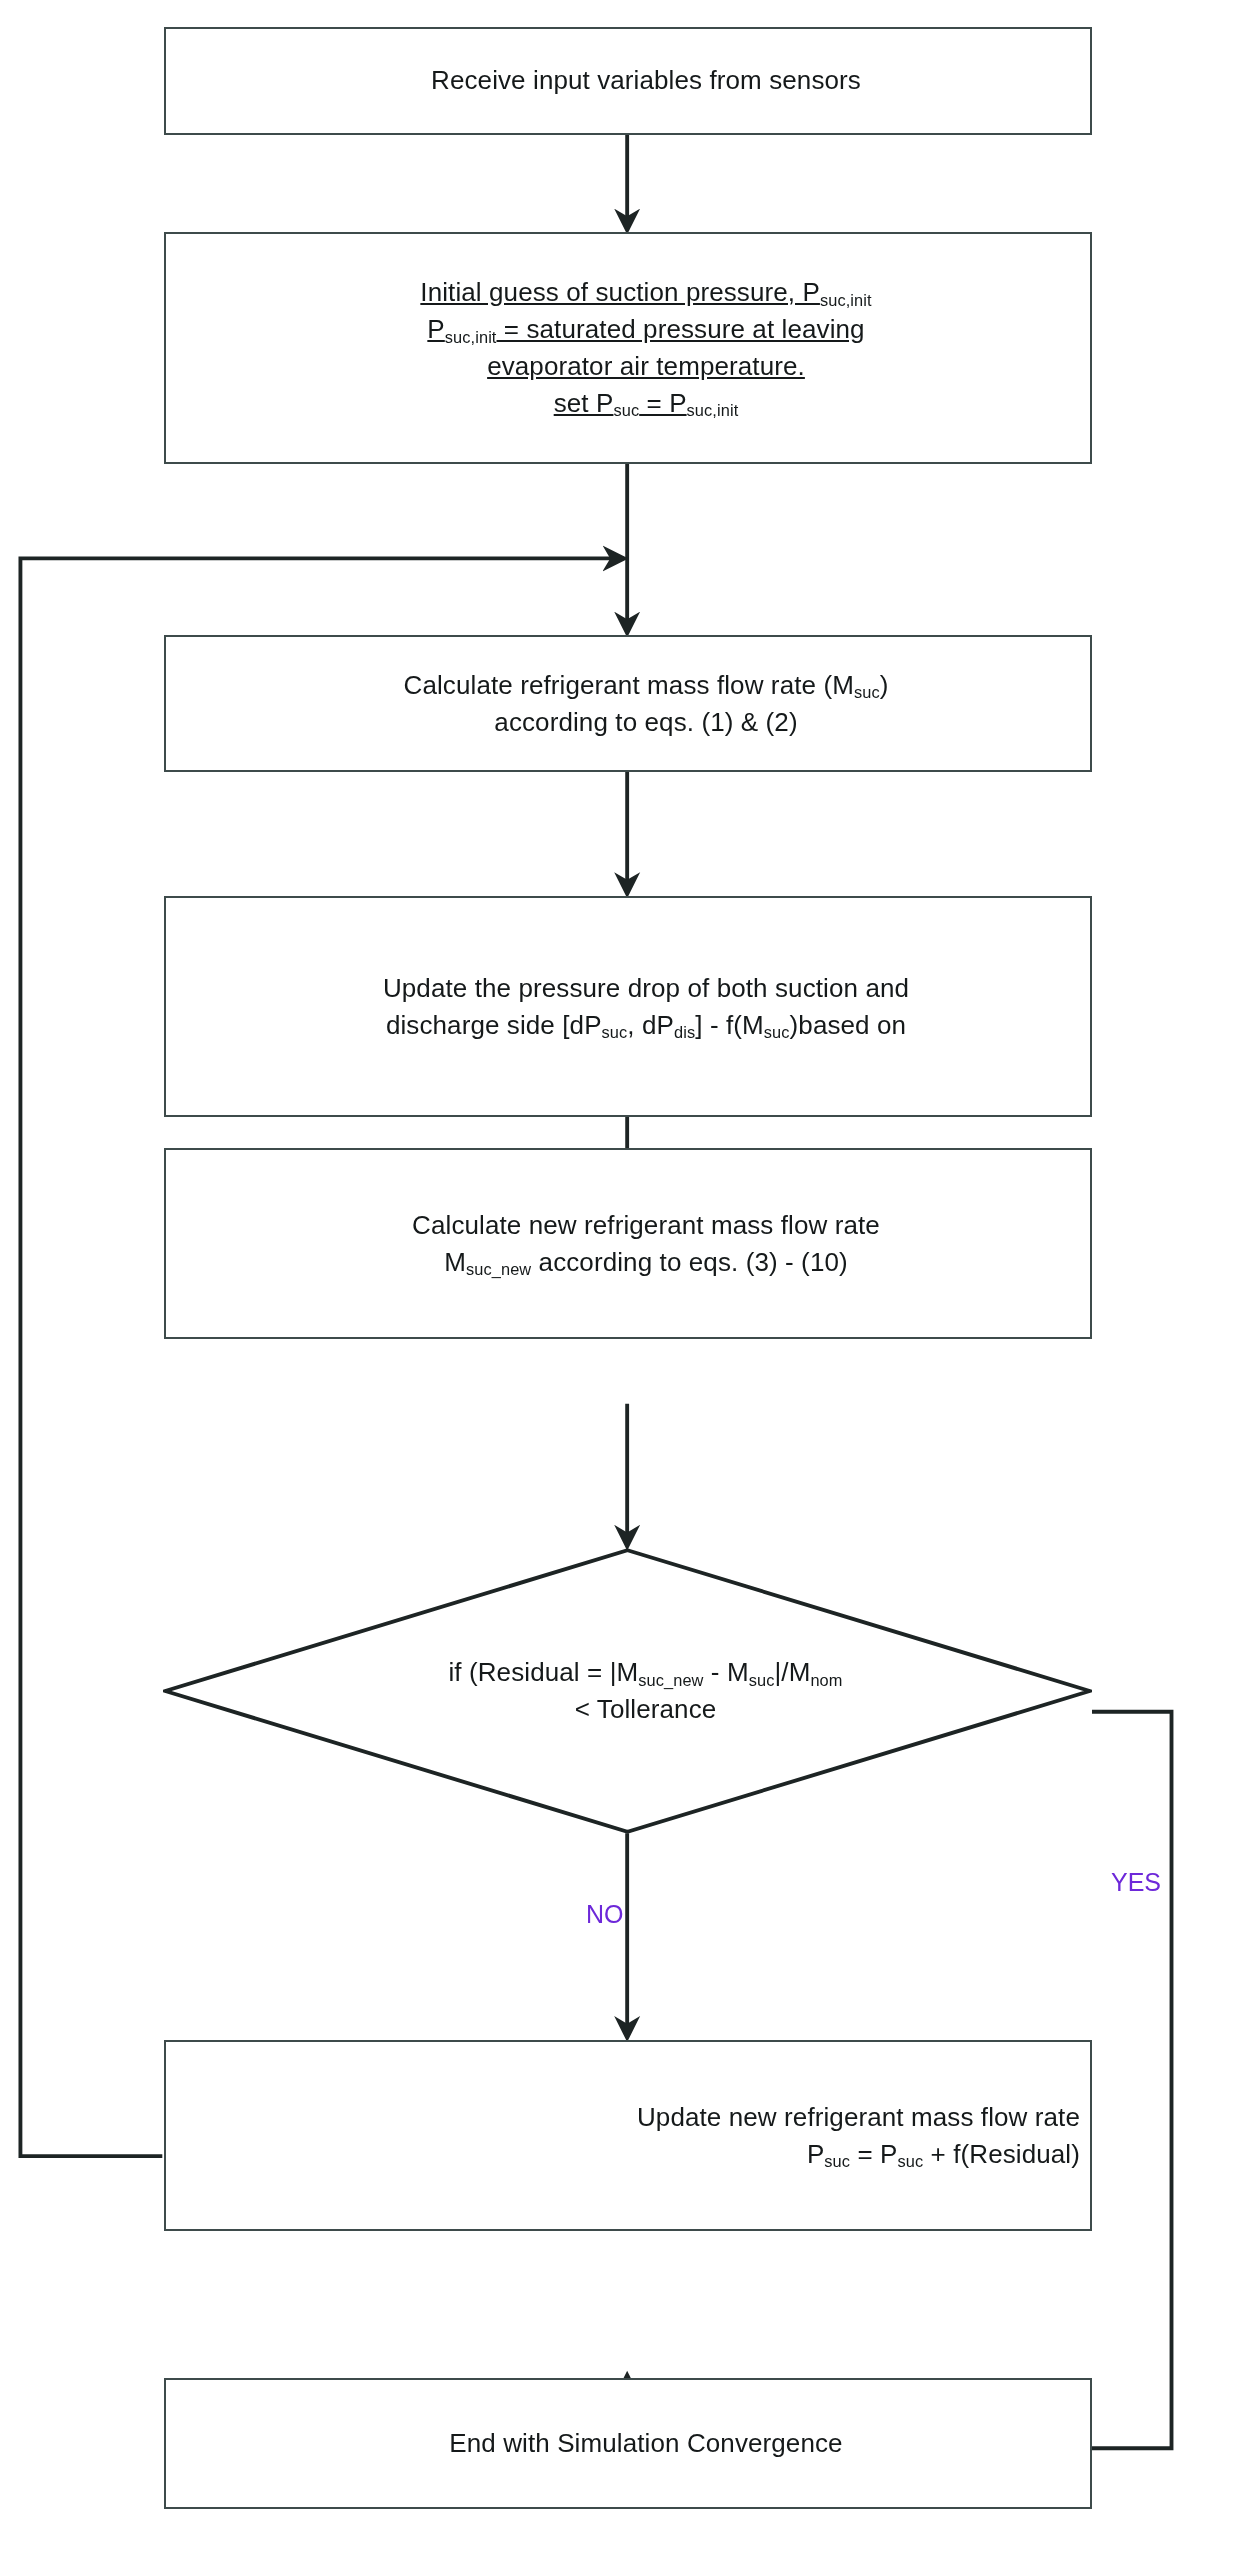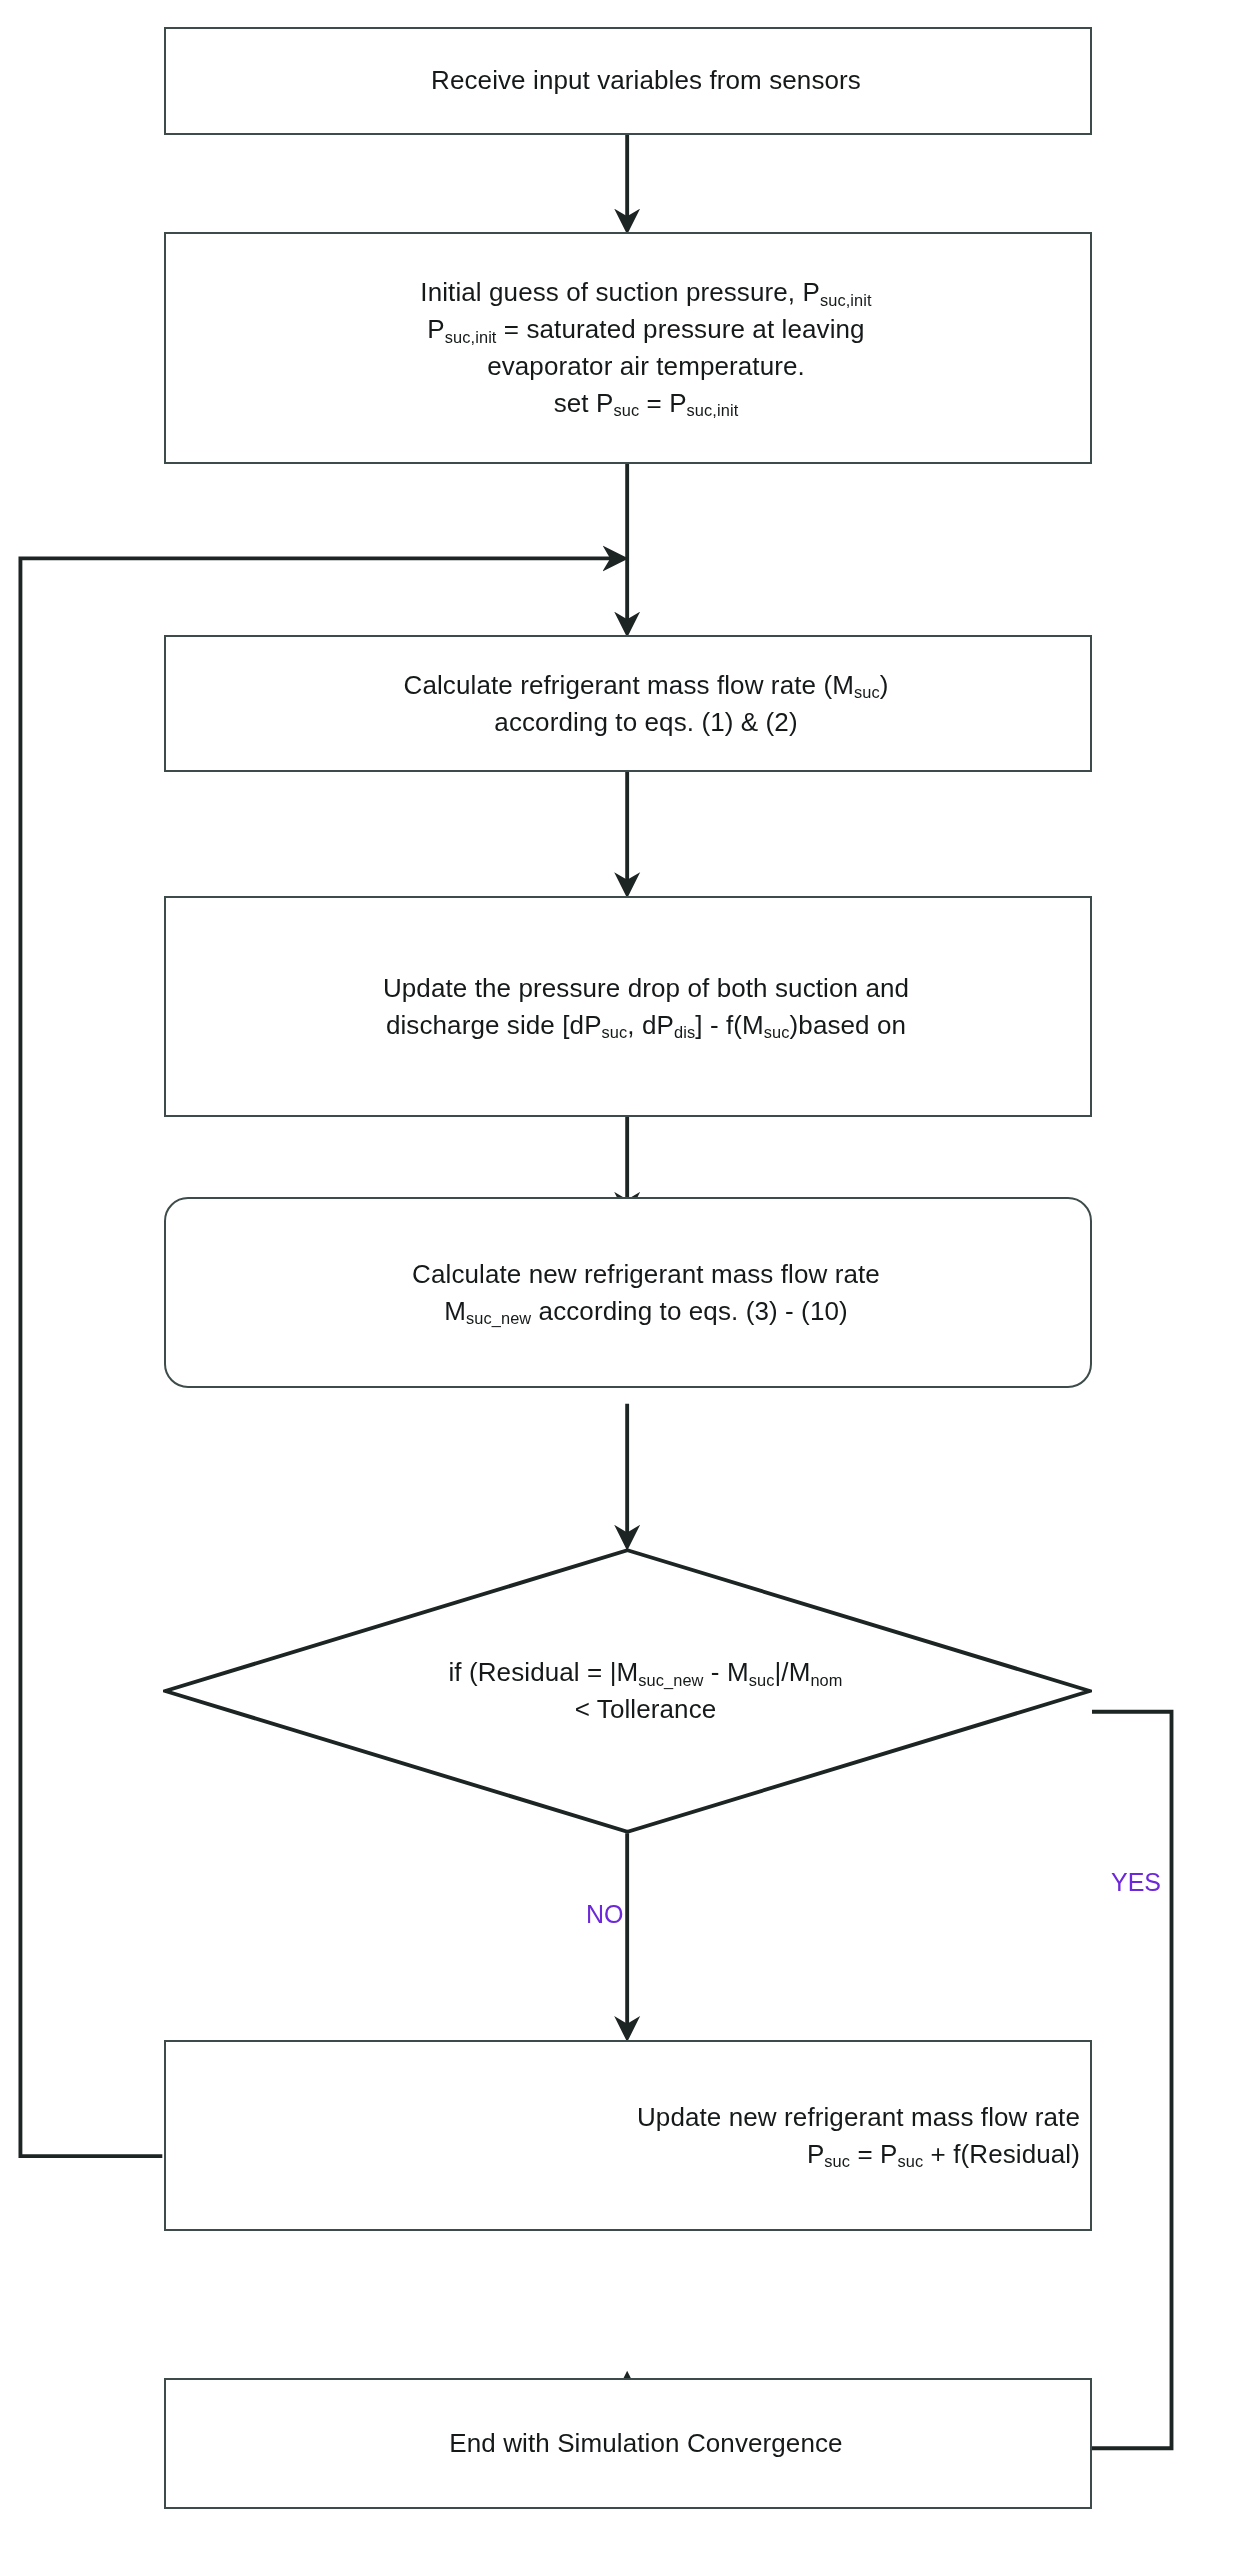--- a/index.html
+++ b/index.html
@@ -104,21 +104,21 @@
       <path d="M 294 3905 L 37 3905 L 37 1011 L 1130 1011" marker-end="url(#arrow)"></path>
     </g>
   </svg>
 
   <div class="node process" style="left:164px; top:26.5px; width:928px; height:108px;">
     <span class="txt">
       <span class="ln">Receive input variables from sensors</span>
     </span>
   </div>
 
-  <div class="node process" style="left:164px; top:232px; width:928px; height:232px;">
+  <div class="node process" style="left:164px; top:232px; width:928px; height:232px;text-decoration:underline;">
     <span class="txt">
       <span class="ln"><span>Initial guess of suction pressure, P</span><sub>suc,init</sub></span>
       <span class="ln"><span>P</span><sub>suc,init</sub><span> = saturated pressure at leaving</span></span>
       <span class="ln">evaporator air temperature.</span>
       <span class="ln"><span>set P</span><sub>suc</sub><span>  = P</span><sub>suc,init</sub></span>
     </span>
   </div>
 
   <div class="node process" style="left:164px; top:635px; width:928px; height:137px;">
     <span class="txt">
@@ -127,21 +127,21 @@
     </span>
   </div>
 
   <div class="node process" style="left:164px; top:896px; width:928px; height:221px;align-items:center;">
     <span class="txt">
       <span class="ln">Update the pressure drop of both suction and</span>
       <span class="ln"><span>discharge side [dP</span><sub>suc</sub><span>, dP</span><sub>dis</sub><span>] - f(M</span><sub>suc</sub><span>)based on</span></span>
     </span>
   </div>
 
-  <div class="node process" style="left:164px; top:1197px; width:928px; height:191px;border-radius:24px;">
+  <div class="node process" style="left:164px; top:1148px; width:928px; height:191px;">
     <span class="txt">
       <span class="ln">Calculate new refrigerant mass flow rate</span>
       <span class="ln"><span>M</span><sub>suc_new</sub><span> according to eqs. (3) - (10)</span></span>
     </span>
   </div>
 
   <div class="node decision" style="left:163px; top:1548px; width:929px; height:286px;">
     <svg style="position:absolute; left:0; top:0;" width="929" height="286" viewBox="0 0 1683 518" xmlns="http://www.w3.org/2000/svg">
       <polygon points="841.5,4 1679,259 841.5,514 4,259" fill="#ffffff" stroke="#1d2424" stroke-width="7"></polygon>
     </svg>

